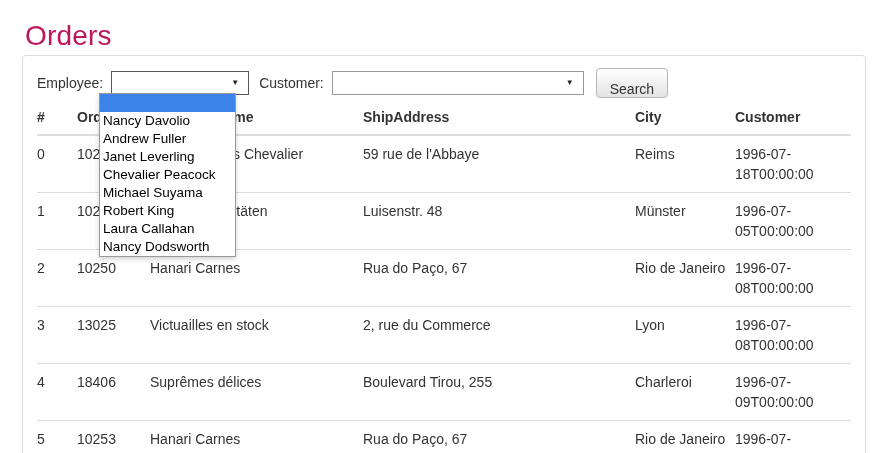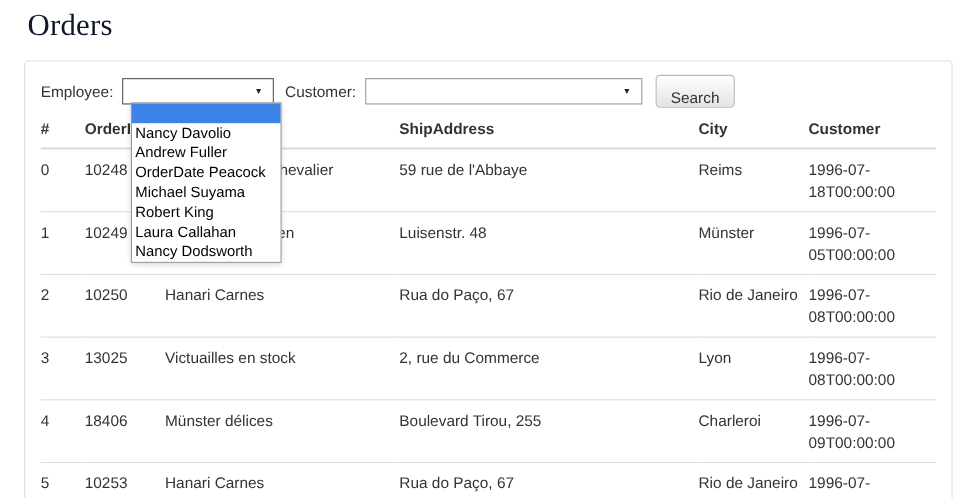--- a/index.html
+++ b/index.html
@@ -2,22 +2,22 @@
 <html style="--highlight: #3d82e8;"><head>
 <meta charset="utf-8">
 <style>
   * { margin:0; padding:0; box-sizing:border-box; }
   html,body { background:#fff; }
   body {
     width:875px; height:453px; overflow:hidden; position:relative;
     font-family:"Liberation Sans", sans-serif; color:#333;
   }
   .page-title {
-    font-size:28px; font-weight:500; color:#0f172a;
-    margin:8px 0 0 25px; letter-spacing:0.2px;font-family:Liberation Serif, serif;
+    font-size:28px; font-weight:500; color:#be185d;
+    margin:20px 0 0 25px; letter-spacing:0.2px;
   }
   .panel {
     position:absolute; left:22px; top:55px; width:844px; height:480px;
     border:1px solid #ddd; border-radius:4px;
     padding:12px 14px 14px 14px;
   }
   
   .filter-bar { display:flex; align-items:center; height:30px; }
   .filter-label { font-size:14px; font-weight:normal; color:#333; margin-right:8px; white-space:nowrap; }
   .select-box {
@@ -31,21 +31,21 @@
   .select-arrow { font-size:8px; color:#222; line-height:1; }
   .search-btn {
     height:30px; padding:12px 13px; font-size:14px; color:#333;
     font-family:"Liberation Sans", sans-serif;
     background:linear-gradient(#ffffff, #e3e3e3);
     border:1px solid #b8b8b8; border-radius:4px; cursor:pointer;
     box-shadow:inset 0 1px 0 #fff;
   }
   
   .dropdown-list {
-    position:absolute; left:96px; top:37px; width:137px; z-index:10;
+    position:absolute; left:76px; top:37px; width:137px; z-index:10;
     background:#fff; border:1px solid #9a9a9a;
     box-shadow:0 2px 5px rgba(0,0,0,0.18);
   }
   .option {
     height:18px; line-height:18px; font-size:13.5px; color:#000;
     padding-left:3px; white-space:nowrap; overflow:hidden; cursor:default;
   }
   .option.selected { background:var(--highlight, #3d82e8); }
   
   .orders-table {
@@ -82,21 +82,22 @@
       <span></span>
       <span class="select-arrow">▼</span>
     </div>
     <button class="search-btn">Search</button>
   </div>
 
   <div class="dropdown-list">
       <div class="option selected"></div>
       <div class="option">Nancy Davolio</div>
       <div class="option">Andrew Fuller</div>
-      <div class="option">OrderDate Peacock</div>
+      <div class="option">Janet Leverling</div>
+      <div class="option">Chevalier Peacock</div>
       <div class="option">Michael Suyama</div>
       <div class="option">Robert King</div>
       <div class="option">Laura Callahan</div>
       <div class="option">Nancy Dodsworth</div>
     </div>
 
   <table class="orders-table">
     <colgroup>
       <col class="col-idx">
         <col class="col-oid">
@@ -144,21 +145,21 @@
           <td>3</td>
           <td>13025</td>
           <td>Victuailles en stock</td>
           <td>2, rue du Commerce</td>
           <td>Lyon</td>
           <td>1996-07-08T00:00:00</td>
         </tr>
         <tr>
           <td>4</td>
           <td>18406</td>
-          <td>Münster délices</td>
+          <td>Suprêmes délices</td>
           <td>Boulevard Tirou, 255</td>
           <td>Charleroi</td>
           <td>1996-07-09T00:00:00</td>
         </tr>
         <tr>
           <td>5</td>
           <td>10253</td>
           <td>Hanari Carnes</td>
           <td>Rua do Paço, 67</td>
           <td>Rio de Janeiro</td>

